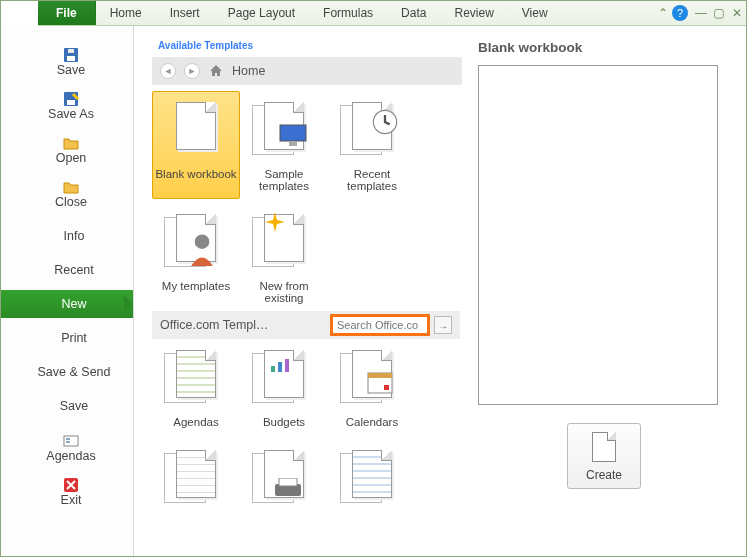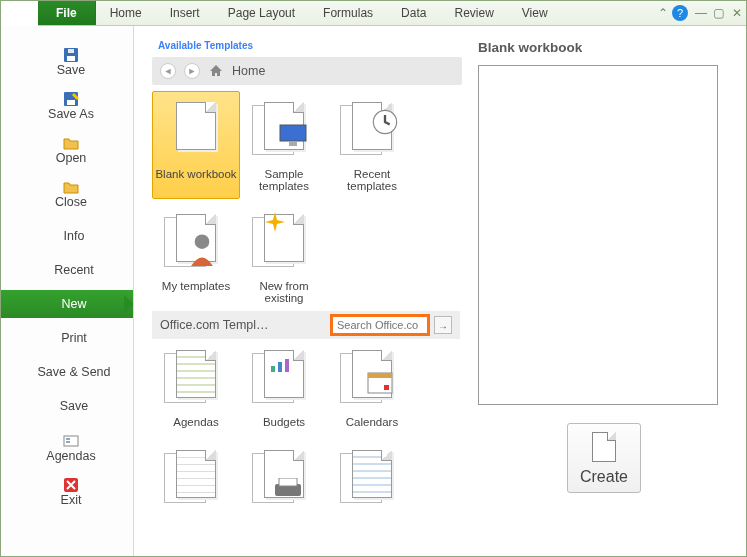--- a/index.html
+++ b/index.html
@@ -37,21 +37,21 @@
   .tpl.selected { background: linear-gradient(#ffe38a,#ffcf4a); border:1px solid #e6a400; border-radius:2px;}
   .tpl .thumb { width: 70px; height: 60px; margin: 0 auto 6px; position:relative; }
   .section-hdr { width:100%; background:#eee; height:28px; display:flex; align-items:center; padding:0 8px; font-size:12.5px; color:#555; margin-top:0;}
   .section-hdr input{ font-size:11px; padding:2px 4px; color:#888; width:100px; border:3px solid #f97316; margin-left:auto;}
   .section-hdr .go{ width:18px;height:18px;border:1px solid #bbb; background:#f7f7f7; margin-left:4px; display:flex;align-items:center;justify-content:center; font-size:10px; cursor:pointer;}
 
   
   .preview-col { width: 258px; padding-right: 6px; }
   .preview-col h3 { font-size: 13.5px; color:#5a5a5a; margin-bottom:10px; font-weight:bold;}
   .preview-box { width: 240px; height: 340px; border: 1px solid #999; background:#fff; margin-bottom: 18px;}
-  .create-btn { width: 74px; margin: 0 auto; border: 1px solid #bbb; border-radius:3px; padding: 8px 4px 6px; text-align:center; font-size:16px; color:#444; cursor:pointer; background:linear-gradient(#fdfdfd,#f0f0f0);}
+  .create-btn { width: 74px; margin: 0 auto; border: 1px solid #bbb; border-radius:3px; padding: 8px 4px 6px; text-align:center; font-size:12px; color:#444; cursor:pointer; background:linear-gradient(#fdfdfd,#f0f0f0);}
   .create-btn .doc{ width:24px; height:30px; margin:0 auto 6px; border:1px solid #888; background:#fff; position:relative;}
   .create-btn .doc::after{content:"";position:absolute;top:-1px;right:-1px;width:8px;height:8px;background:linear-gradient(135deg,#fff 50%,#ddd 50%);border-left:1px solid #888;border-bottom:1px solid #888;}
 
   
   .doc-ic{width:40px;height:48px;margin:4px auto 0;border:1px solid #999;background:#fff;position:relative;box-shadow:2px 2px 0 #eee;}
   .doc-ic::after{content:"";position:absolute;top:-1px;right:-1px;width:10px;height:10px;background:linear-gradient(135deg,#fff 50%,#ddd 50%);border-left:1px solid #999;border-bottom:1px solid #999;}
   .doc-stack::before{content:"";position:absolute;top:3px;left:3px;width:40px;height:48px;border:1px solid #bbb;background:#fff;z-index:-1;}
 </style>
 </head>
 <body>

